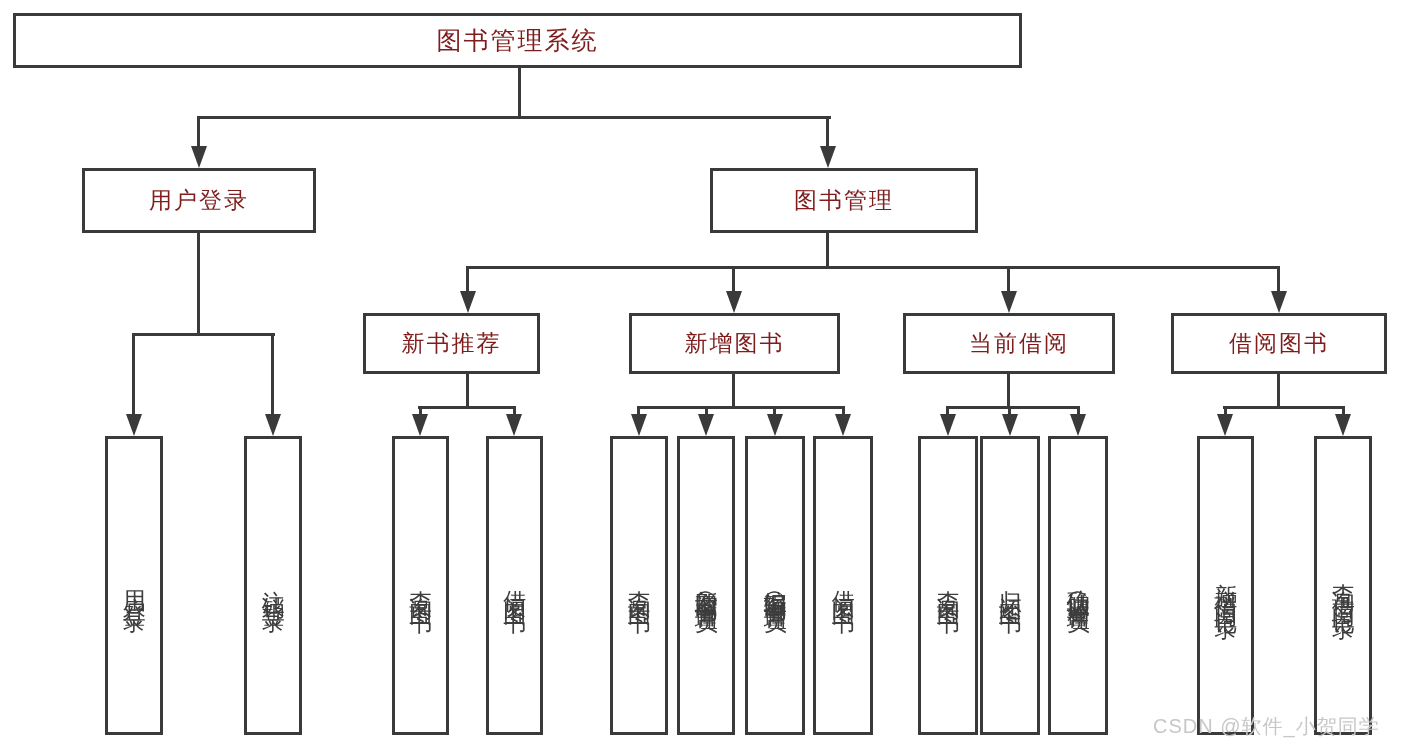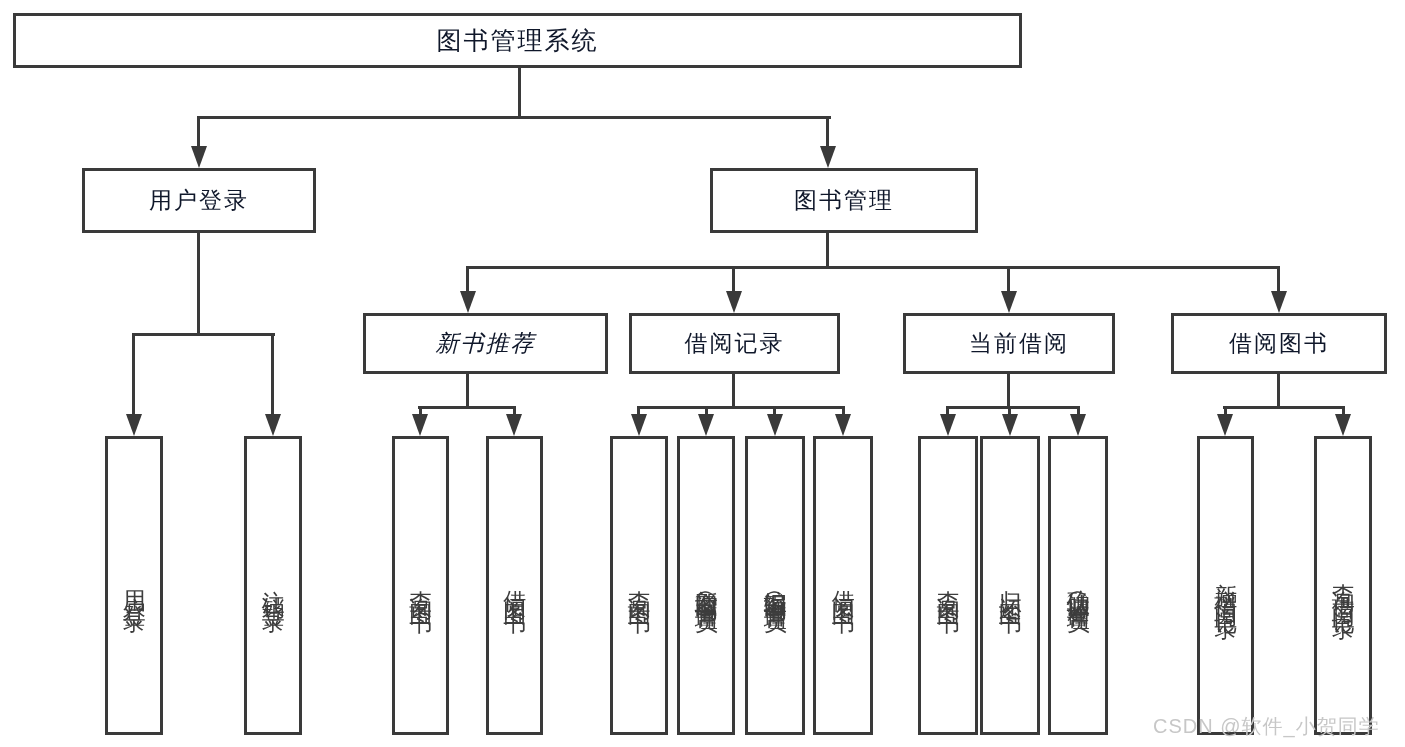--- a/index.html
+++ b/index.html
@@ -17,21 +17,21 @@
     border:3px solid #3a3a3a;
     background:#ffffff;
     display:flex;
     align-items:center;
     justify-content:center;
   }
   .htext{
     font-size:23px;
     letter-spacing:2px;
     white-space:nowrap;
-    color:#0f172a;
+    color:#7f1d1d;
   }
   .vtext{
     writing-mode:vertical-lr;
     text-orientation:mixed;
     font-size:23px;
     letter-spacing:7px;
     line-height:1.1;
     white-space:nowrap;
     color:#3d3d3d;
   }
@@ -126,25 +126,25 @@
     <span class="htext" style="font-size:25px;">图书管理系统</span>
   </div>
 
   <div class="box" style="left:82px;top:168px;width:234px;height:65px;">
     <span class="htext">用户登录</span>
   </div>
   <div class="box" style="left:710px;top:168px;width:268px;height:65px;">
     <span class="htext">图书管理</span>
   </div>
 
-  <div class="box" style="left:363px;top:313px;width:245px;height:61px;font-style:italic;">
+  <div class="box" style="left:363px;top:313px;width:177px;height:61px;">
     <span class="htext">新书推荐</span>
   </div>
   <div class="box" style="left:629px;top:313px;width:211px;height:61px;">
-    <span class="htext">借阅记录</span>
+    <span class="htext">新增图书</span>
   </div>
   <div class="box" style="left:903px;top:313px;width:212px;height:61px;padding-left:20px;">
     <span class="htext">当前借阅</span>
   </div>
   <div class="box" style="left:1171px;top:313px;width:216px;height:61px;">
     <span class="htext">借阅图书</span>
   </div>
 
   <div class="box" style="left:105px;top:436px;width:58px;height:299px;">
     <span class="vtext">用户登录</span>

